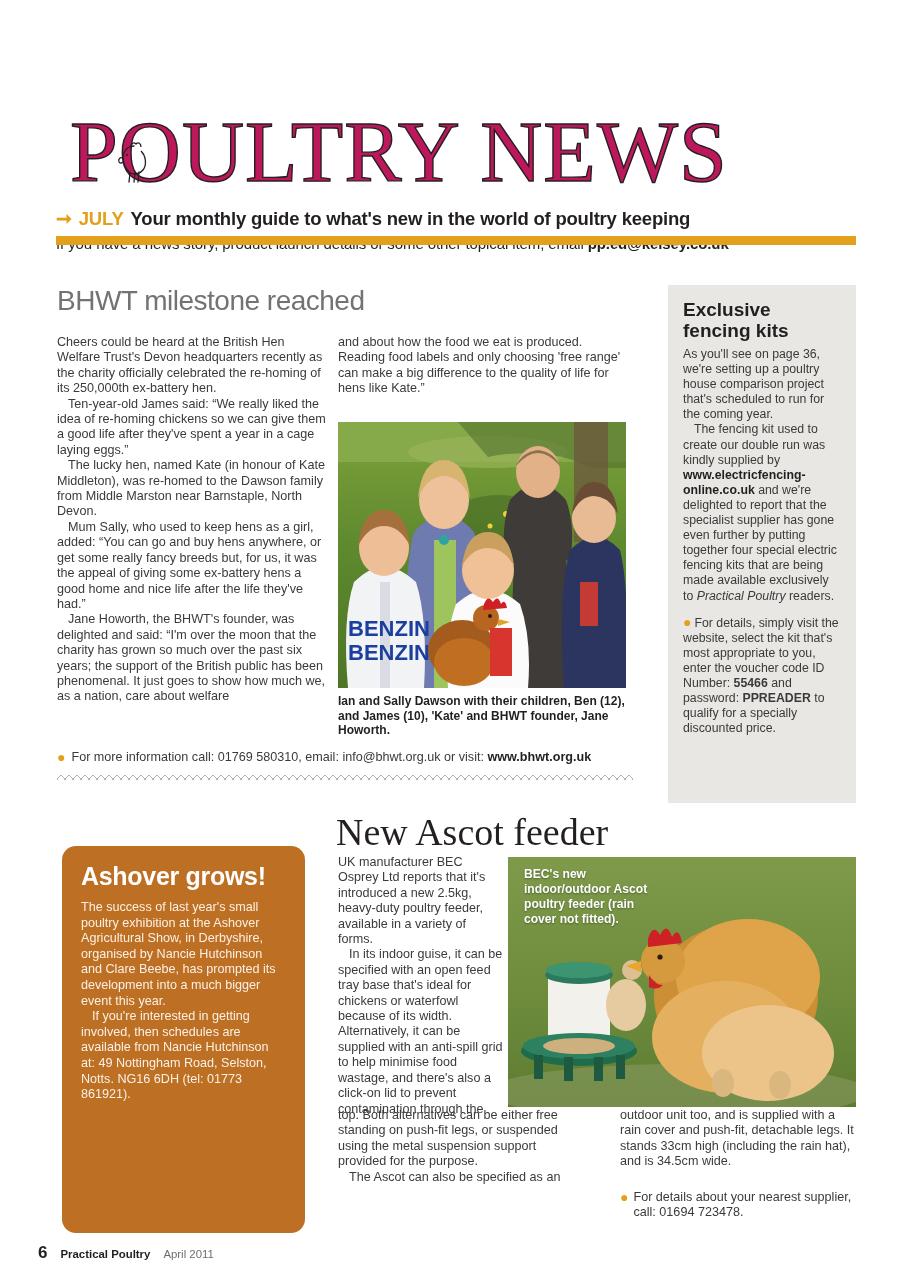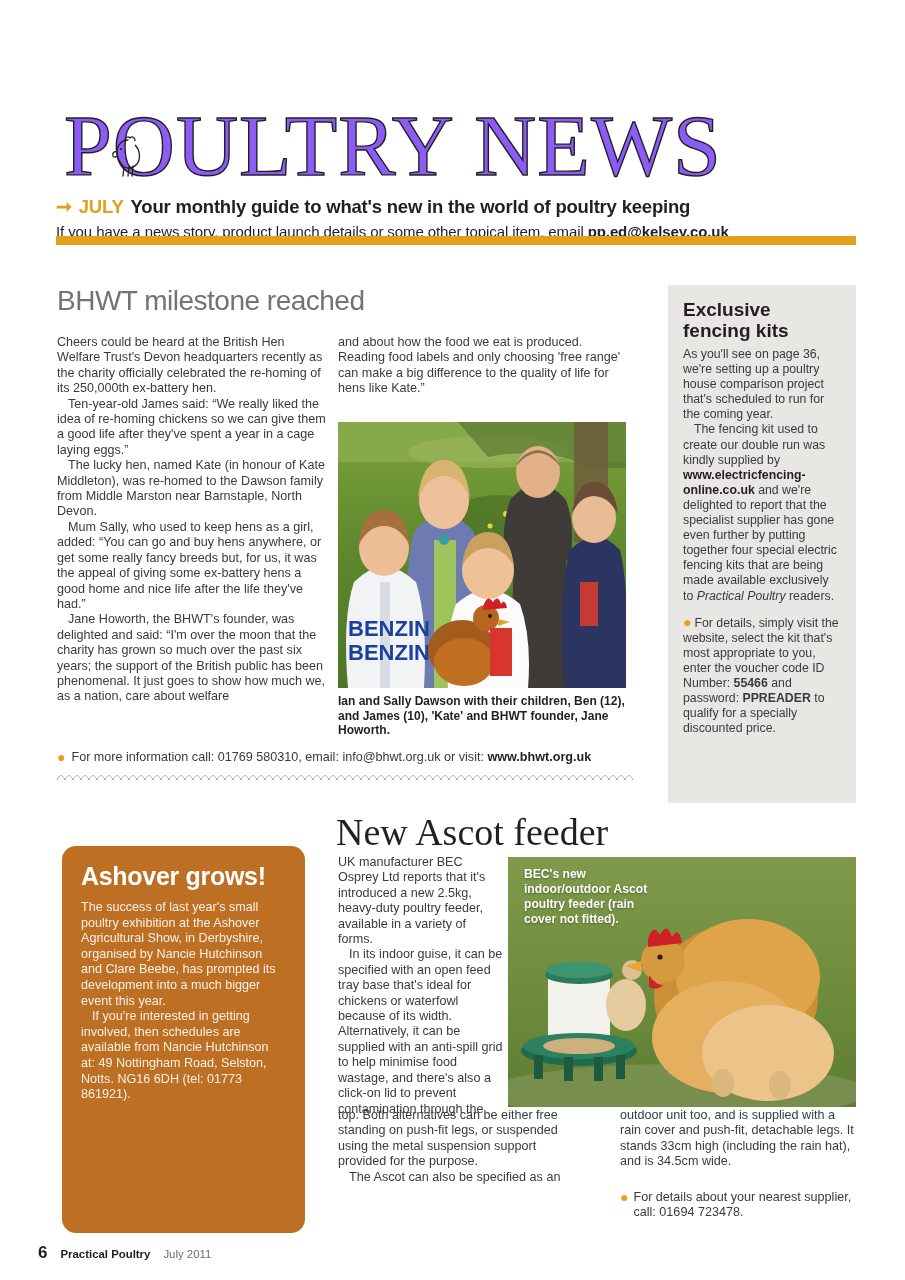--- a/index.html
+++ b/index.html
@@ -10,25 +10,25 @@
     -webkit-font-smoothing:antialiased;
     overflow:hidden;
   }
   .page{position:relative;width:905px;height:1280px;}
 
   
   .masthead{position:absolute;left:56px;top:98px;width:800px;}
   .masthead-title{
     font-family:"Liberation Serif", serif;
     font-size:86px;line-height:0.95;letter-spacing:1px;
-    color:#8b5cf6;
+    color:#be185d;
     -webkit-text-stroke:1.4px #231f20;
     text-stroke:1.4px #231f20;
     white-space:nowrap;
-    margin:8px;font-weight:400;
+    margin:14px;font-weight:400;
     position:relative;
   }
   .hen-mark{
     position:absolute;left:44px;top:26px;width:42px;height:50px;
   }
   .strap{
     margin-top:6px;display:flex;align-items:baseline;gap:7px;
     font-size:18.5px;font-weight:bold;letter-spacing:-0.2px;
   }
   .arrow-icon{color:#E3A01C;font-size:19px;line-height:1;font-weight:bold;}
@@ -341,16 +341,16 @@
   </div>
 
   <div class="ascot-contact">
     <span class="bullet">●</span>
     <span>For details about your nearest supplier, call: 01694 723478.</span>
   </div>
 
   <div class="footer">
     <span class="footer-page">6</span>
     <span class="footer-mag">Practical Poultry</span>
-    <span class="footer-date">July 2011</span>
+    <span class="footer-date">April 2011</span>
   </div>
 
 </div>
 
 </body></html>

